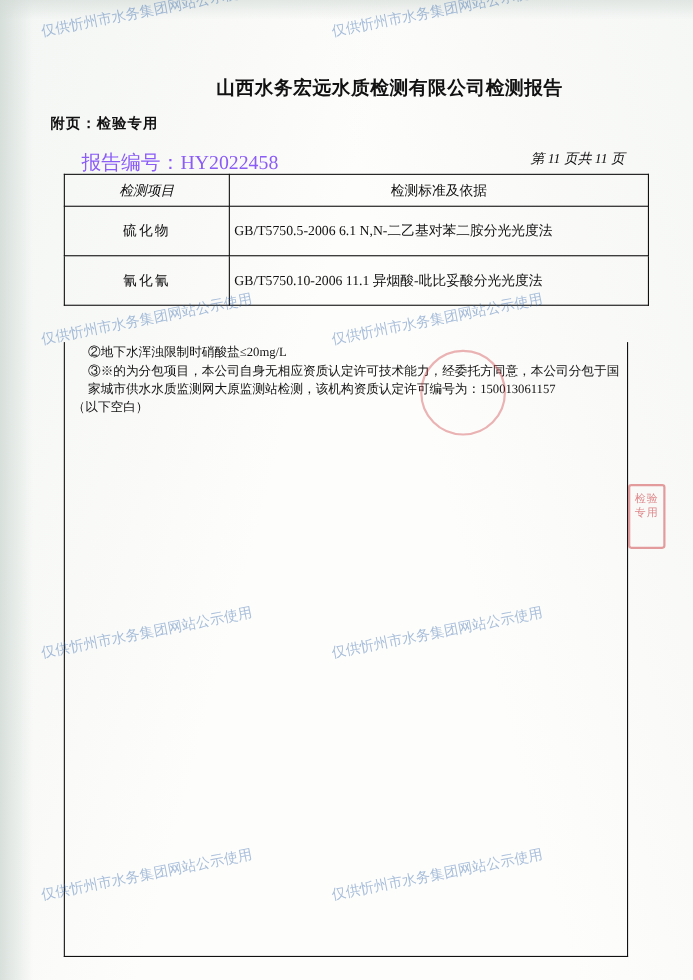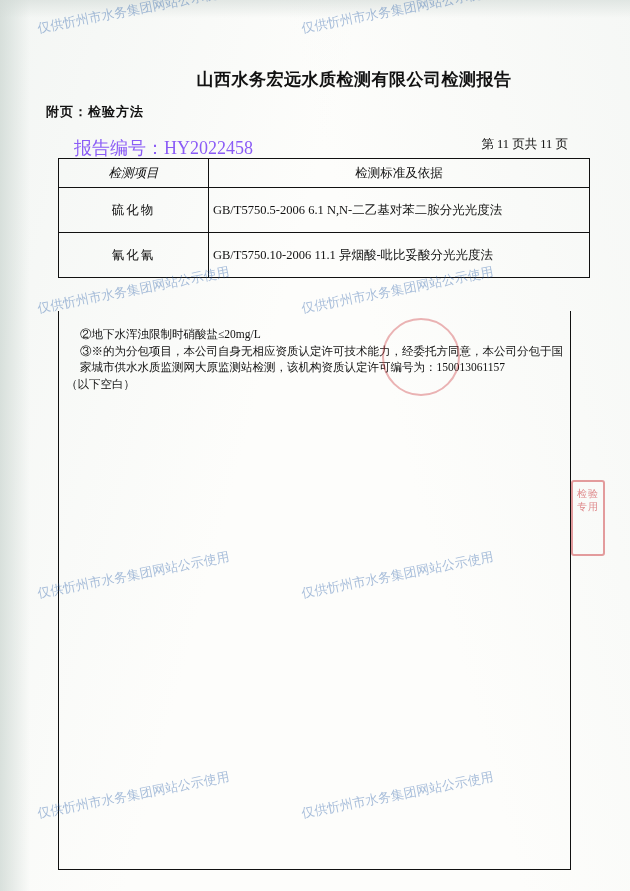--- a/index.html
+++ b/index.html
@@ -71,20 +71,21 @@
     left: 74px;
     font-size: 18px;
     color: #8b5cf6;
   }
   .page-no {
     position: absolute;
     top: 136px;
     right: 62px;
     font-size: 12.5px;
     color: #111;
+    font-style: italic;
   }
 
   table.main {
     position: absolute;
     top: 158px;
     left: 58px;
     width: 513px;
     border-collapse: collapse;
     table-layout: fixed;
   }
@@ -149,23 +150,22 @@
     pointer-events: none;
     user-select: none;
   }
 
   
   .seal {
     position: absolute;
     right: 25px;
     top: 440px;
     width: 34px;
-    height: 76px;
-    pointer-events: none;
-    margin-top: 40px;
+    height: 59px;
+    pointer-events: none;
   }
   .seal .seal-inner {
     width: 100%;
     height: 100%;
     border: 2px solid rgba(200,40,45,0.45);
     border-radius: 3px;
     color: rgba(200,40,45,0.55);
     font-size: 10px;
     line-height: 1.25;
     text-align: center;
@@ -187,21 +187,21 @@
 </head>
 <body>
 
 <div class="page">
 
   <div class="paper-tint"></div>
   <div class="scan-edge-left"></div>
   <div class="scan-edge-top"></div>
 
   <div class="doc-title">山西水务宏远水质检测有限公司检测报告</div>
-  <div class="attach-line">附页：检验方法</div>
+  <div class="attach-line">附页：检验专用</div>
   <div class="report-no">报告编号：HY2022458</div>
   <div class="page-no">第 11 页共 11 页</div>
 
   <table class="main">
     <thead>
       <tr>
         <th class="col-item">检测项目</th>
         <th class="col-std" style="text-align:center;">检测标准及依据</th>
       </tr>
     </thead>
@@ -212,21 +212,21 @@
       </tr>
       <tr>
         <td class="item-cell">氰化氰</td>
         <td class="std-cell tall">GB/T5750.10-2006   11.1  异烟酸-吡比妥酸分光光度法</td>
       </tr>
     </tbody>
   </table>
 
   <div class="notes-box"></div>
   <div class="notes">
-    <div class="n-line" style="padding-left:14px;margin-top:13px;">②地下水浑浊限制时硝酸盐≤20mg/L</div>
+    <div class="n-line" style="padding-left:14px;">②地下水浑浊限制时硝酸盐≤20mg/L</div>
     <div class="n-wrap" style="padding-left:14px;">③※的为分包项目，本公司自身无相应资质认定许可技术能力，经委托方同意，本公司分包于国家城市供水水质监测网大原监测站检测，该机构资质认定许可编号为：150013061157</div>
     <div class="n-line">（以下空白）</div>
   </div>
 
   <div class="seal-round"></div>
   <div class="seal">
     <div class="seal-inner">检验专用</div>
   </div>
 
   <div id="watermark-layer">

